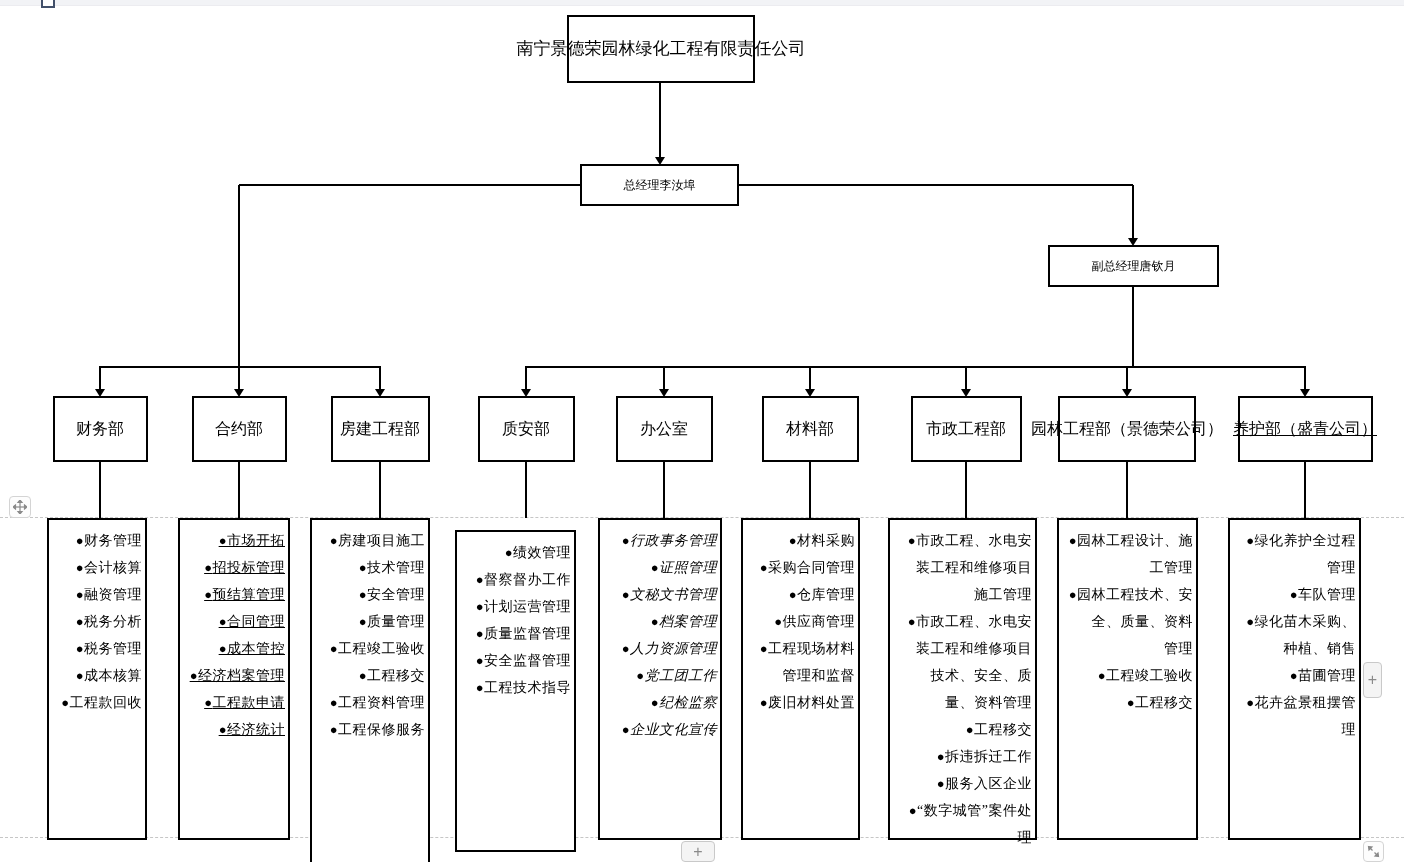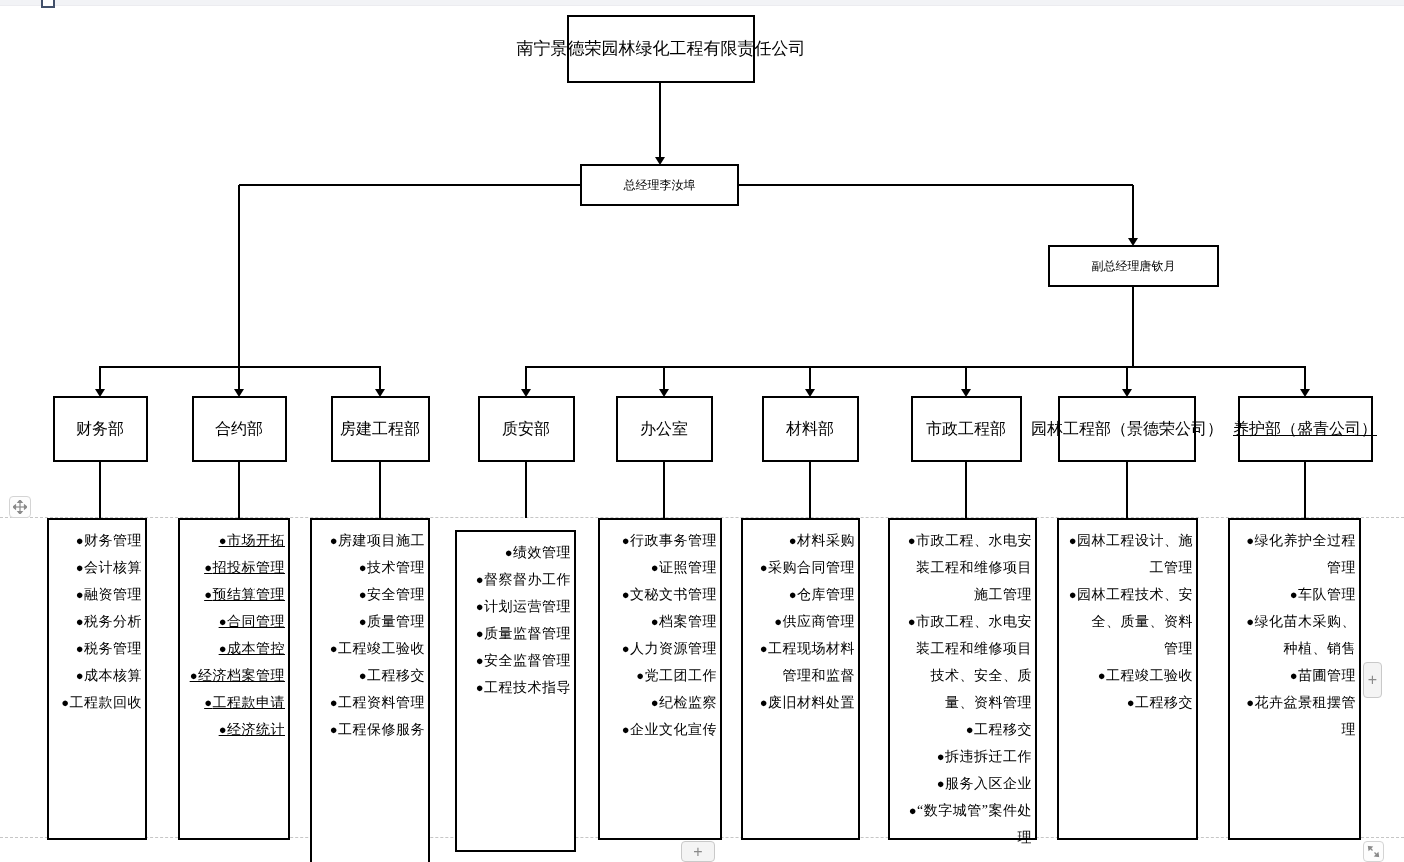--- a/index.html
+++ b/index.html
@@ -157,21 +157,21 @@
         <div class="duty"><span class="bullet">●</span><span>质量监督管理</span></div>
         <div class="duty"><span class="bullet">●</span><span>安全监督管理</span></div>
         <div class="duty"><span class="bullet">●</span><span>工程技术指导</span></div>
       </div>
       <div class="line" style="left:663px;top:367px;width:2px;height:22px;"></div>
       <div class="arrow" style="left:659px;top:389px;"></div>
       <div class="line" style="left:663px;top:462px;width:2px;height:56px;"></div>
       <div class="box deptbox" style="left:615.5px;top:396px;width:97px;height:66px;">
         <div class="ln">办公室</div>
       </div>
-      <div class="listbox" style="left:598px;top:518px;width:124px;height:322px;">
+      <div class="listbox" style="left:598px;top:518px;width:124px;height:322px;font-style:italic;">
         <div class="duty"><span class="bullet">●</span><span>行政事务管理</span></div>
         <div class="duty"><span class="bullet">●</span><span>证照管理</span></div>
         <div class="duty"><span class="bullet">●</span><span>文秘文书管理</span></div>
         <div class="duty"><span class="bullet">●</span><span>档案管理</span></div>
         <div class="duty"><span class="bullet">●</span><span>人力资源管理</span></div>
         <div class="duty"><span class="bullet">●</span><span>党工团工作</span></div>
         <div class="duty"><span class="bullet">●</span><span>纪检监察</span></div>
         <div class="duty"><span class="bullet">●</span><span>企业文化宣传</span></div>
       </div>
       <div class="line" style="left:809px;top:367px;width:2px;height:22px;"></div>

